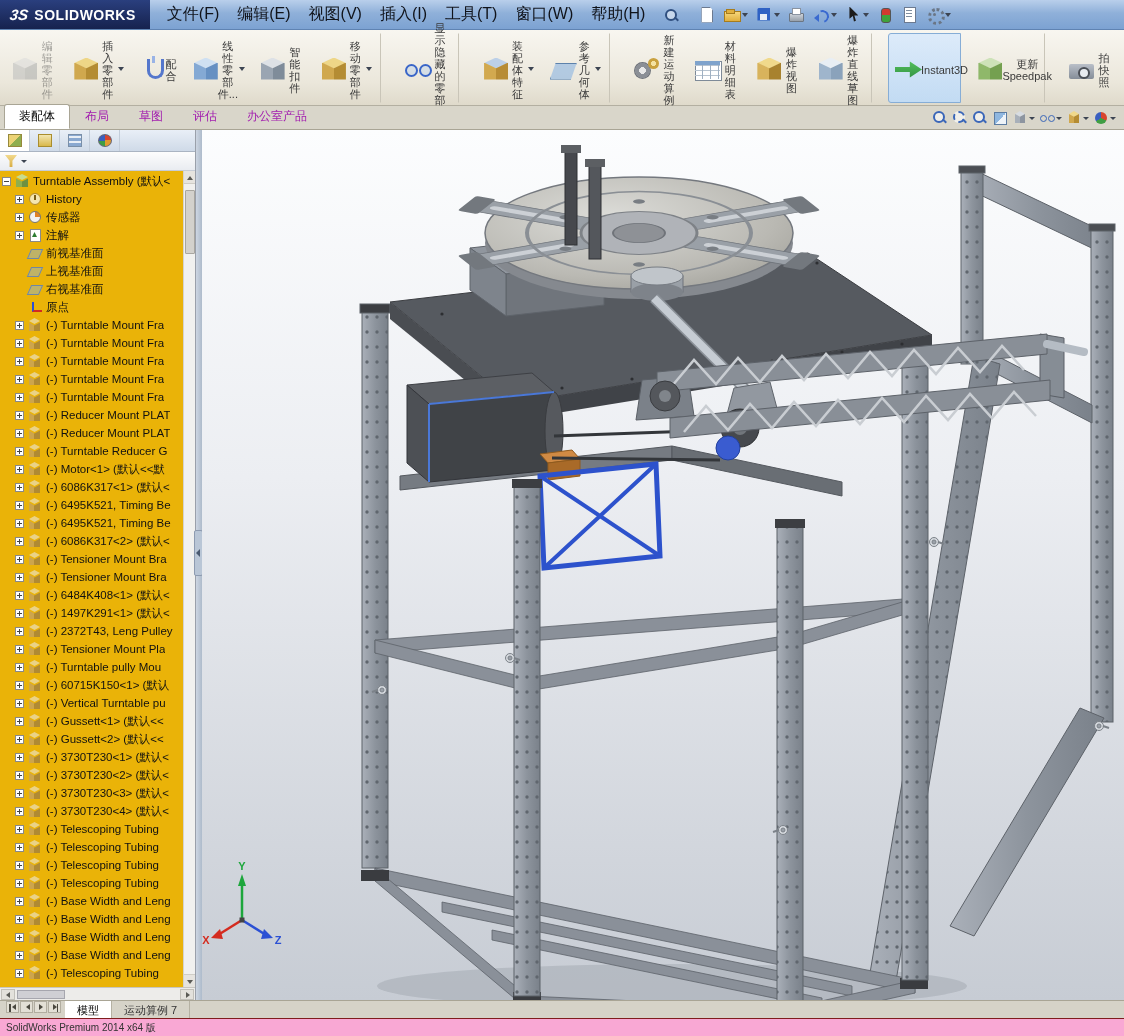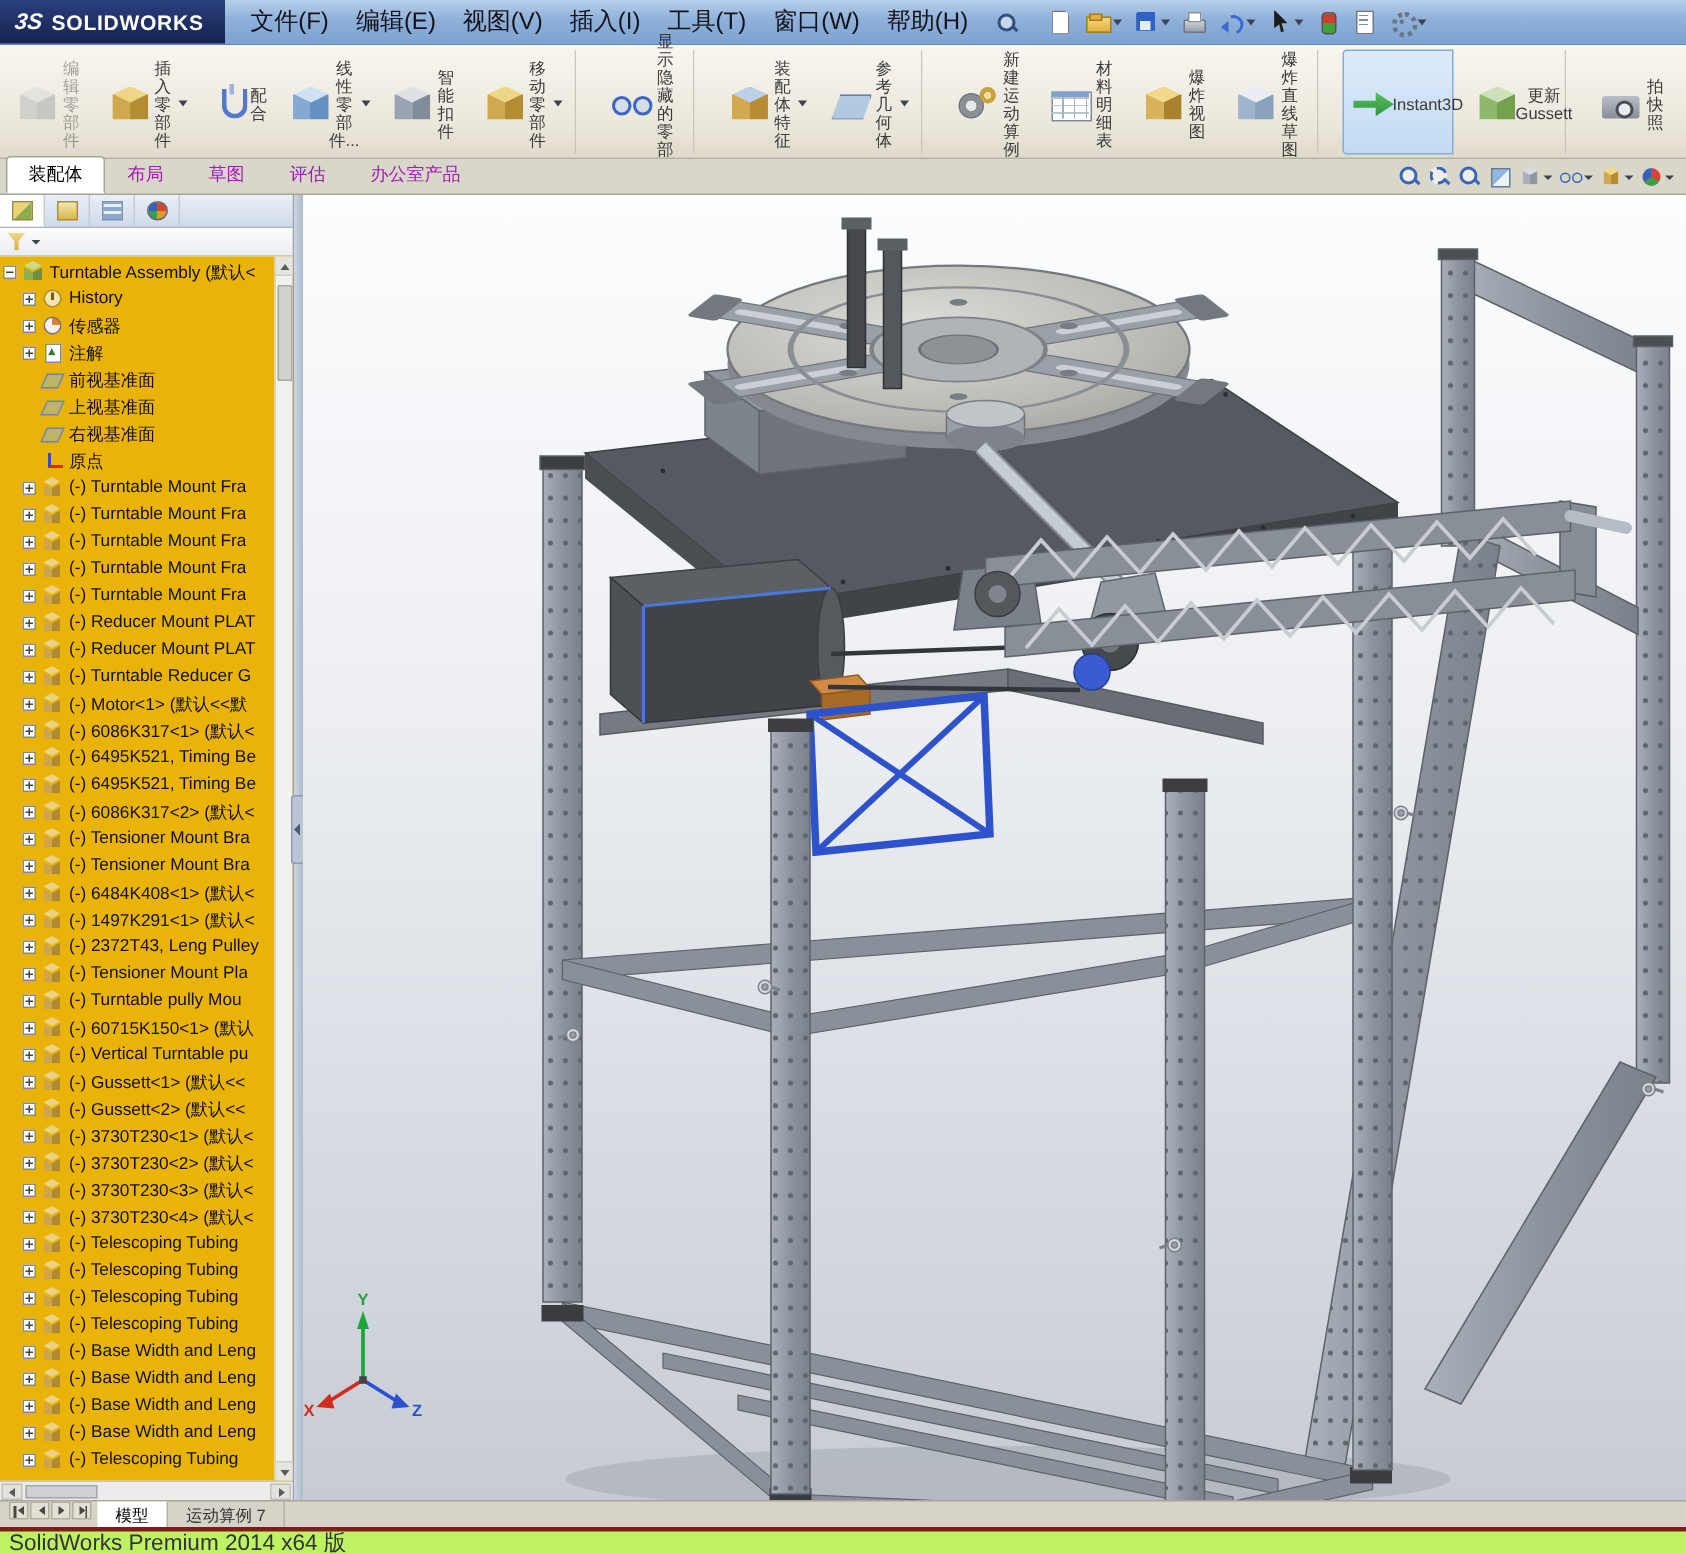--- a/index.html
+++ b/index.html
@@ -160,21 +160,21 @@
   .bt-nav{display:flex;align-items:center;gap:1px;padding:0 4px}
   .bn{width:13px;height:12px;background:#e3e0d6;border:1px solid #b1ada0;position:relative}
   .bn::before{content:"";position:absolute;top:2px;border-top:3.5px solid transparent;border-bottom:3.5px solid transparent}
   .bn-first::before,.bn-prev::before{left:5px;border-right:4px solid #4a483f}
   .bn-next::before,.bn-last::before{left:4px;border-left:4px solid #4a483f}
   .bn-first::after,.bn-last::after{content:"";position:absolute;top:2px;width:1.5px;height:8px;background:#4a483f}
   .bn-first::after{left:2px}
   .bn-last::after{right:2px}
   .bt-tab{font-size:11px;padding:2px 12px;border-right:1px solid #b5b1a3;color:#333;display:flex;align-items:center;white-space:nowrap}
   .bt-tab.active{background:#fff;color:#000}
-  .statusbar{height:18px;flex:0 0 18px;background:#bef264;border-top:3px solid #7f1d1d;font-size:15px;color:#333;display:flex;align-items:center;padding:0 6px}
+  .statusbar{height:18px;flex:0 0 18px;background:#f9a8d4;border-top:1px solid #7f1d1d;font-size:10px;color:#333;display:flex;align-items:center;padding:0 6px}
 </style>
 </head>
 <body>
 
 <div class="app">
 
   <header class="titlebar">
     <div class="logo">
       <span class="logo-mark">3S</span>
       <span class="logo-text">SOLIDWORKS</span>
@@ -334,21 +334,21 @@
 
       <div class="rib-btn active sep-after">
         <span class="ric ic-instant3d"></span>
         <span class="rlabel">Instant3D</span>
 
       </div>
 
       <div class="rib-btn sep-after">
         <span class="ric ic-update-speedpak"></span>
         <span class="rlabel">更新
-Gussett</span>
+Speedpak</span>
 
       </div>
 
       <div class="rib-btn">
         <span class="ric ic-snapshot"></span>
         <span class="rlabel">拍快照</span>
 
       </div>
     </div>
 

